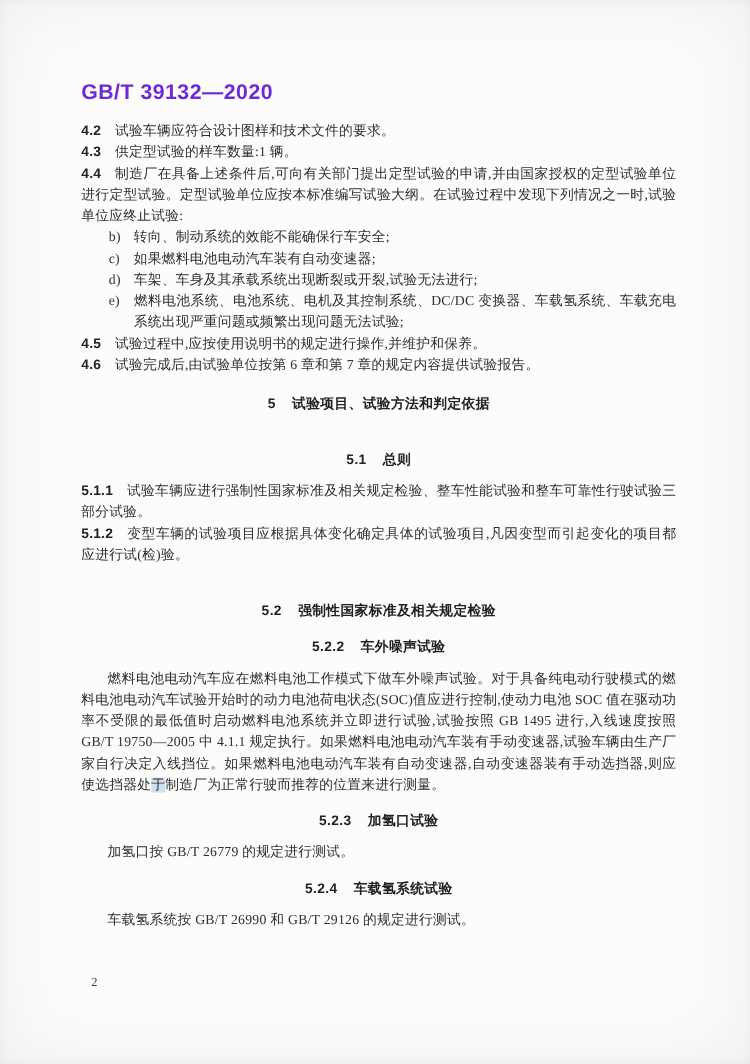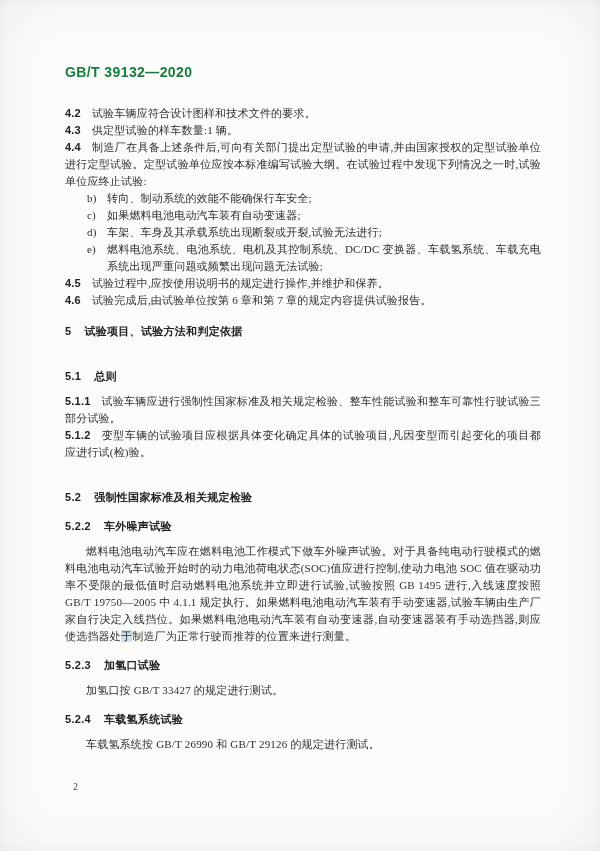--- a/index.html
+++ b/index.html
@@ -14,24 +14,24 @@
     overflow: hidden;
   }
   .page {
     position: absolute;
     left: 65px; top: 64px;
     width: 476px;
   }
   .std-header {
     font-family: "Liberation Sans", "DejaVu Sans", sans-serif;
     font-weight: 700;
-    font-size: 14px;
+    font-size: 17px;
     letter-spacing: 0.4px;
-    color: #15803d;
-    margin-bottom: 25px;
+    color: #6d28d9;
+    margin-bottom: 13px;
   }
   .body-text { font-size: 11px; line-height: 17px; letter-spacing: 0.2px; }
   p.clause { text-align: justify; }
   p.clause .num {
     font-family: "Liberation Sans", "DejaVu Sans", sans-serif;
     font-weight: 700;
     color: #222;
     margin-right: 11px;
   }
   ul.term-list { list-style: none; }
@@ -44,20 +44,21 @@
     display: inline-block;
     width: 20px;
     text-indent: 0;
   }
   .heading {
     font-family: "Liberation Sans", "DejaVu Sans", sans-serif;
     font-weight: 700;
     font-size: 11px;
     color: #222;
     letter-spacing: 0.3px;
+    text-align: center;
   }
   .heading .num { margin-right: 13px; }
   .h-chapter { margin-top: 14px; }
   .h-sub     { margin-top: 28px; }
   .h-sub3    { margin-top: 12px; }
   .para {
     margin-top: 8px;
     text-indent: 21px;
     text-align: justify;
   }
@@ -110,21 +111,21 @@
     <div class="heading h-sub"><span class="num">5.2</span><span>强制性国家标准及相关规定检验</span></div>
 
 
 
     <div class="heading h-sub3"><span class="num">5.2.2</span><span>车外噪声试验</span></div>
 
     <p class="para"><span>燃料电池电动汽车应在燃料电池工作模式下做车外噪声试验。对于具备纯电动行驶模式的燃料电池电动汽车试验开始时的动力电池荷电状态(SOC)值应进行控制,使动力电池 SOC 值在驱动功率不受限的最低值时启动燃料电池系统并立即进行试验,试验按照 GB 1495 进行,入线速度按照 GB/T 19750—2005 中 4.1.1 规定执行。如果燃料电池电动汽车装有手动变速器,试验车辆由生产厂家自行决定入线挡位。如果燃料电池电动汽车装有自动变速器,自动变速器装有手动选挡器,则应使选挡器处</span><span class="hl">于</span><span>制造厂为正常行驶而推荐的位置来进行测量。</span></p>
 
     <div class="heading h-sub3"><span class="num">5.2.3</span><span>加氢口试验</span></div>
 
-    <p class="para">加氢口按 GB/T 33427 的规定进行测试。</p>
+    <p class="para">加氢口按 GB/T 26779 的规定进行测试。</p>
 
     <div class="heading h-sub3"><span class="num">5.2.4</span><span>车载氢系统试验</span></div>
 
     <p class="para">车载氢系统按 GB/T 26990 和 GB/T 29126 的规定进行测试。</p>
 
   </div>
 </div>
 
 <div class="page-number">2</div>
 

